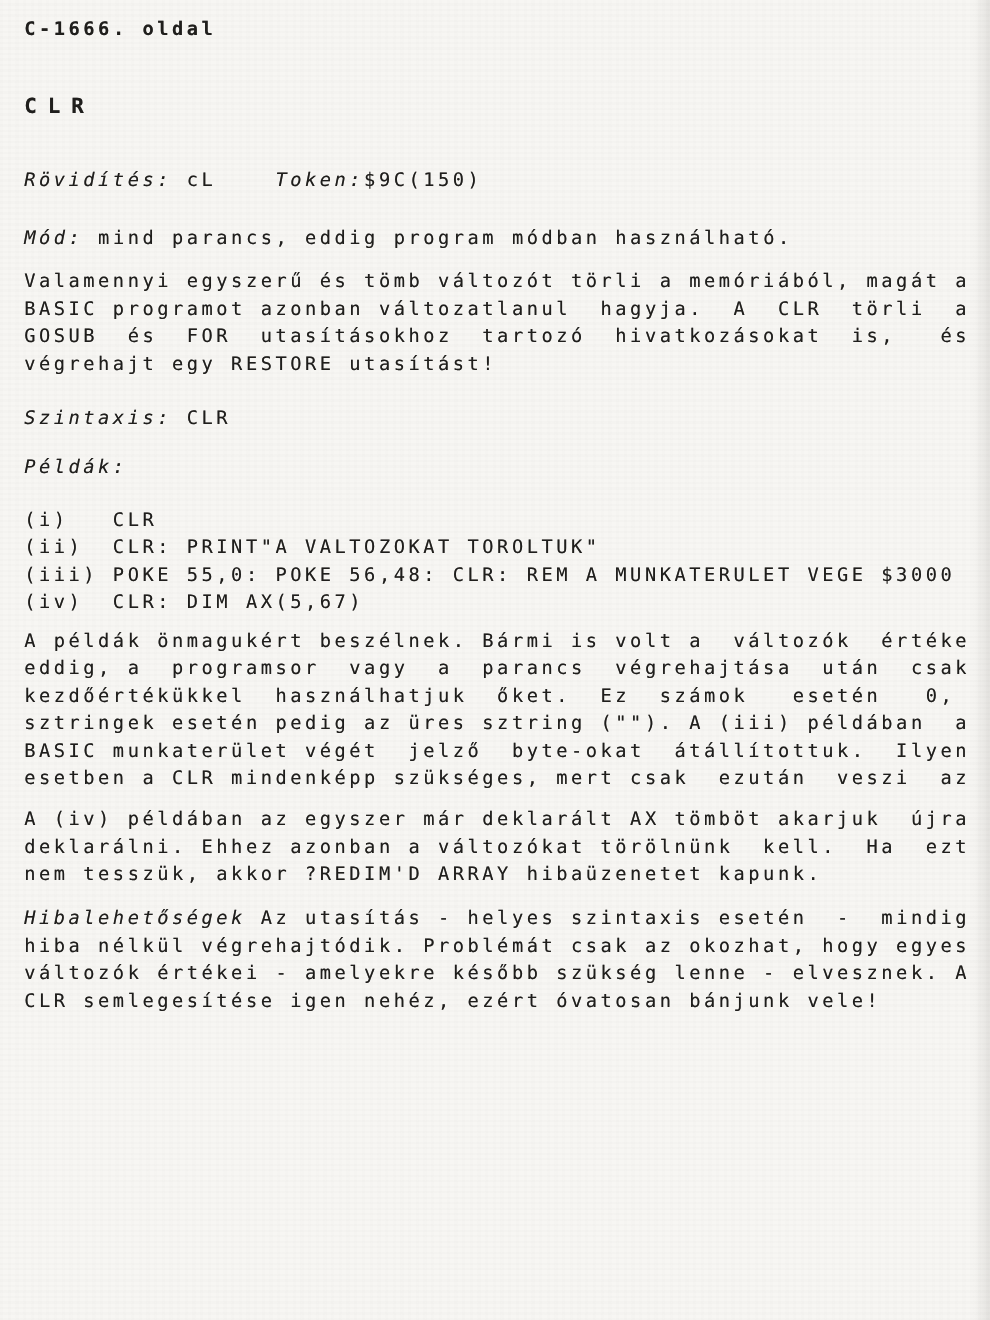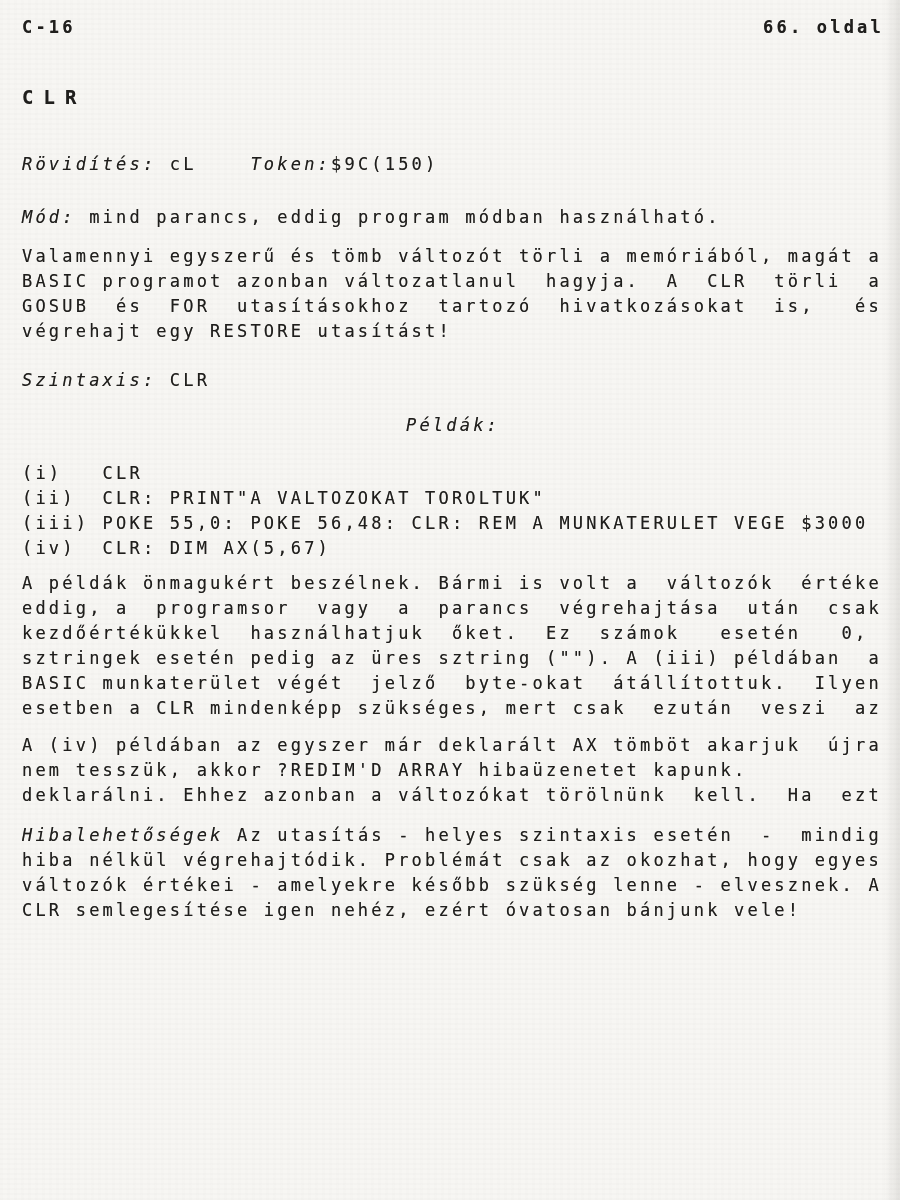--- a/index.html
+++ b/index.html
@@ -43,24 +43,23 @@
   }
   .mono {
     font-family: "DejaVu Sans Mono", "Liberation Mono", monospace;
     font-size: 17px;
     line-height: 25px;
     letter-spacing: 3.2px;
     color: #1f1e1c;
     white-space: pre;
     text-shadow: 0 0 0.5px rgba(30,28,25,0.55);
   }
-  .it { font-style: italic; text-align: center; }
+  .it { font-style: italic; }
   .header-row {
     display: flex;
-    justify-content: space-between;
     font-weight: bold;
   }
   .title {
     margin-top: 45px;
     font-size: 19px;
     font-weight: bold;
     letter-spacing: 10px;
   }
   .meta   { margin-top: 42px; }
   .mode   { margin-top: 28px; }
@@ -111,22 +110,22 @@
       <div class="mono">A példák önmagukért beszélnek. Bármi is volt a  változók  értéke</div>
       <div class="mono">eddig, a  programsor  vagy  a  parancs  végrehajtása  után  csak</div>
       <div class="mono">kezdőértékükkel  használhatjuk  őket.  Ez  számok   esetén   0,</div>
       <div class="mono">sztringek esetén pedig az üres sztring (""). A (iii) példában  a</div>
       <div class="mono">BASIC munkaterület végét  jelző  byte-okat  átállítottuk.  Ilyen</div>
       <div class="mono">esetben a CLR mindenképp szükséges, mert csak  ezután  veszi  az</div>
     </div>
 
     <div class="para-3">
       <div class="mono">A (iv) példában az egyszer már deklarált AX tömböt akarjuk  újra</div>
+      <div class="mono">deklarálni. Ehhez azonban a változókat törölnünk  kell.  Ha  ezt</div>
       <div class="mono">nem tesszük, akkor ?REDIM'D ARRAY hibaüzenetet kapunk.</div>
-      <div class="mono">deklarálni. Ehhez azonban a változókat törölnünk  kell.  Ha  ezt</div>
     </div>
 
     <div class="errors">
       <div class="mono"><span class="it">Hibalehetőségek</span><span> Az utasítás - helyes szintaxis esetén  -  mindig</span></div>
       <div class="mono">hiba nélkül végrehajtódik. Problémát csak az okozhat, hogy egyes</div>
       <div class="mono">változók értékei - amelyekre később szükség lenne - elvesznek. A</div>
       <div class="mono">CLR semlegesítése igen nehéz, ezért óvatosan bánjunk vele!</div>
     </div>
 
   </div>

